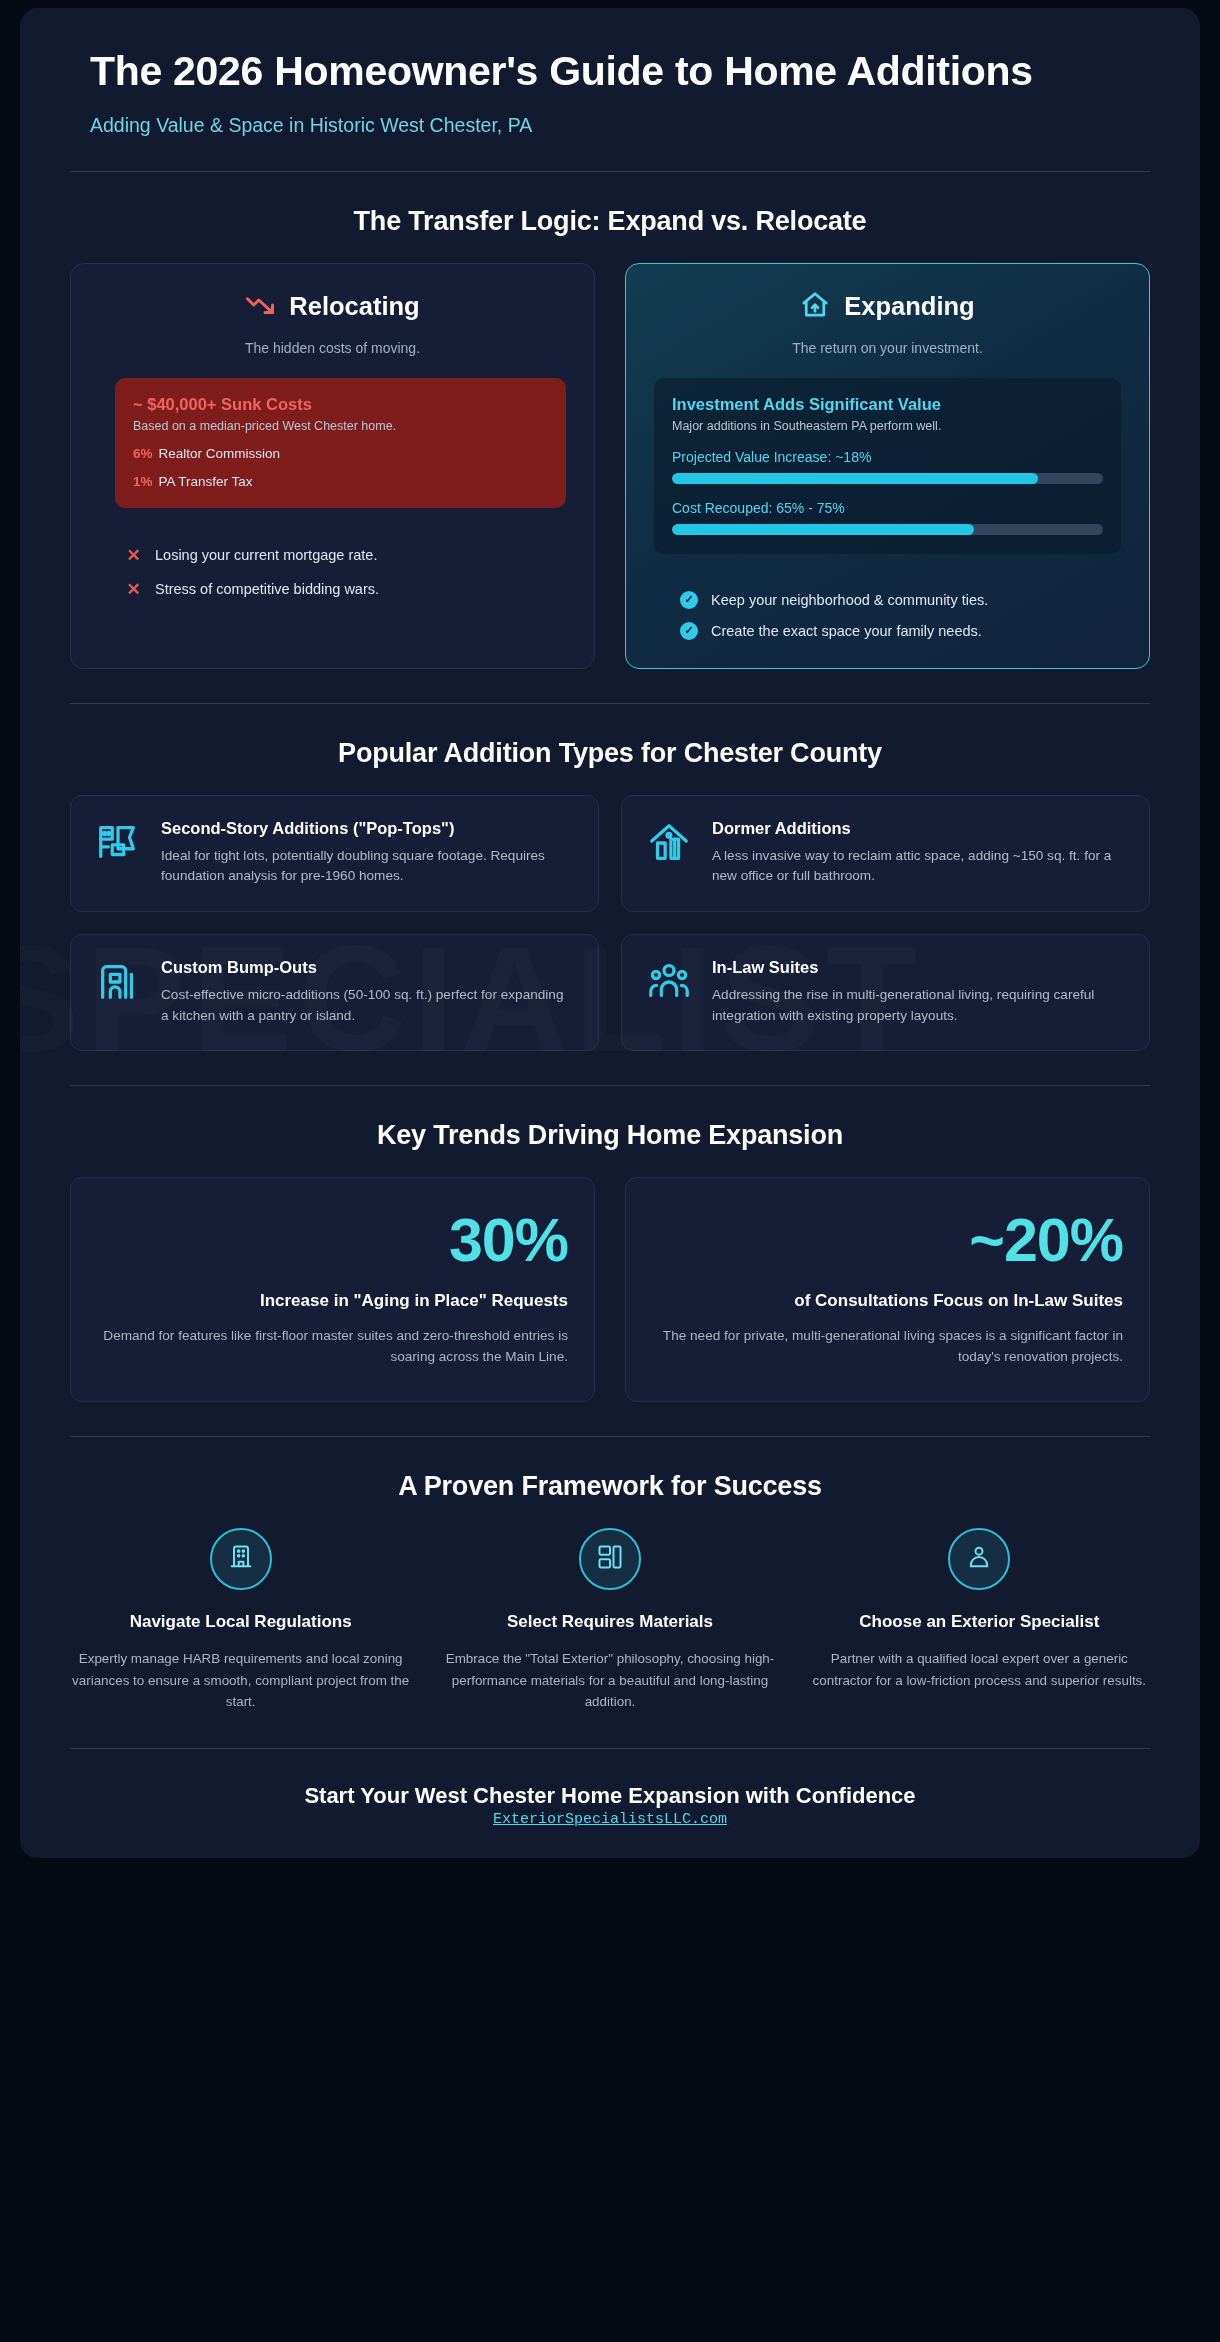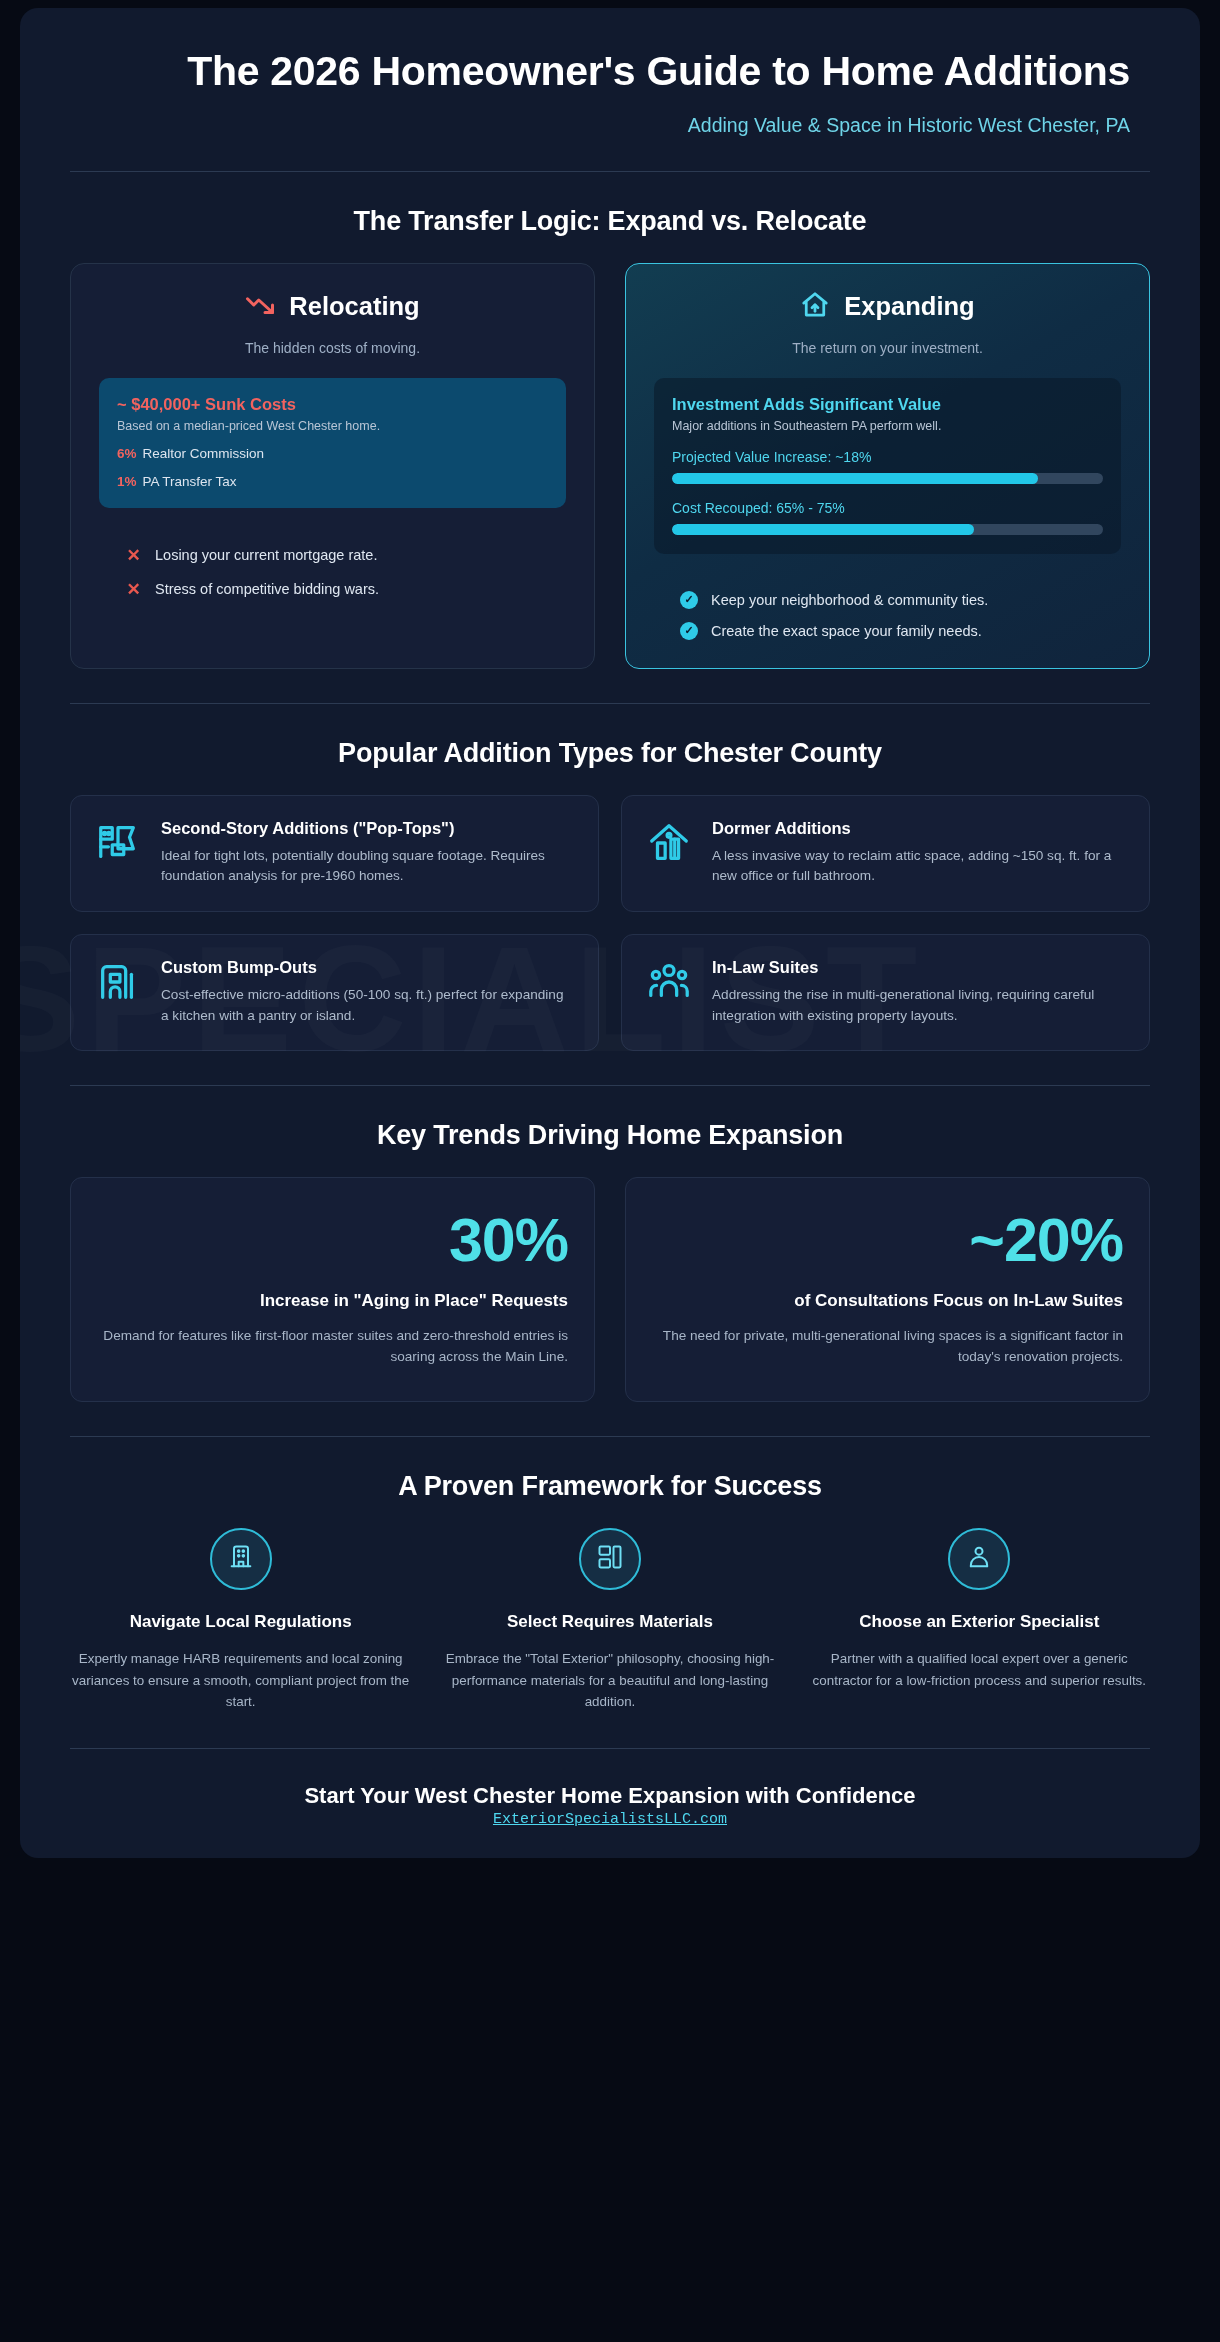--- a/index.html
+++ b/index.html
@@ -28,21 +28,21 @@
     font-size: 150px;
     font-weight: 800;
     letter-spacing: 6px;
     color: rgba(255,255,255,0.022);
     white-space: nowrap;
     pointer-events: none;
     user-select: none;
   }
 
   
-  .header { padding: 40px 70px 0 70px; text-align: right; }
+  .header { padding: 40px 70px 0 70px; text-align: left; }
   .title {
     font-size: 41px;
     line-height: 1.16;
     font-weight: 800;
     color: #ffffff;
     letter-spacing: -0.3px;
     font-family: "Liberation Sans", sans-serif;
   }
   .subtitle {
     margin-top: 18px;
@@ -102,21 +102,21 @@
     font-size: 14px;
     color: #9fb0c6;
     margin-top: 16px;
   }
 
   .panel {
     margin-top: 22px;
     border-radius: 10px;
     padding: 17px 18px 19px 18px;
   }
-  .panel.dark { background: #0c4a6e; }
+  .panel.dark { background: #7f1d1d; margin-left: 16px; }
   .panel.deep { background: rgba(9,24,40,0.55); }
 
   .panel-title { font-size: 16.5px; font-weight: 800; }
   .panel-title.red { color: #f2635f; }
   .panel-title.cyan { color: #4fd7ef; }
   .panel-note {
     font-size: 12.5px;
     color: #b9c6d6;
     margin-top: 5px;
   }

